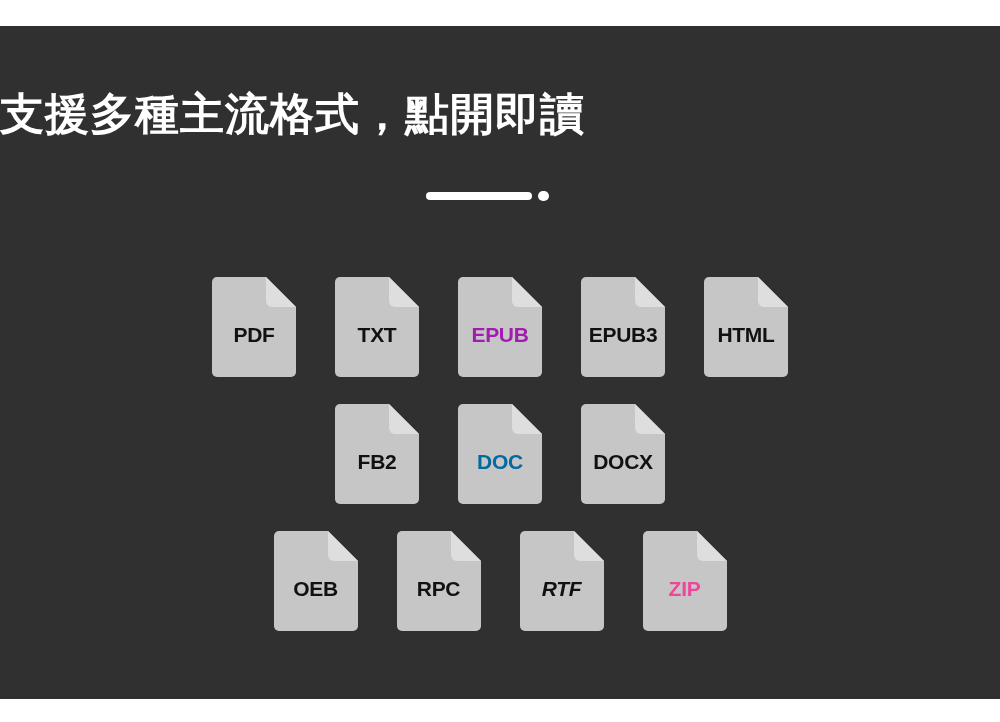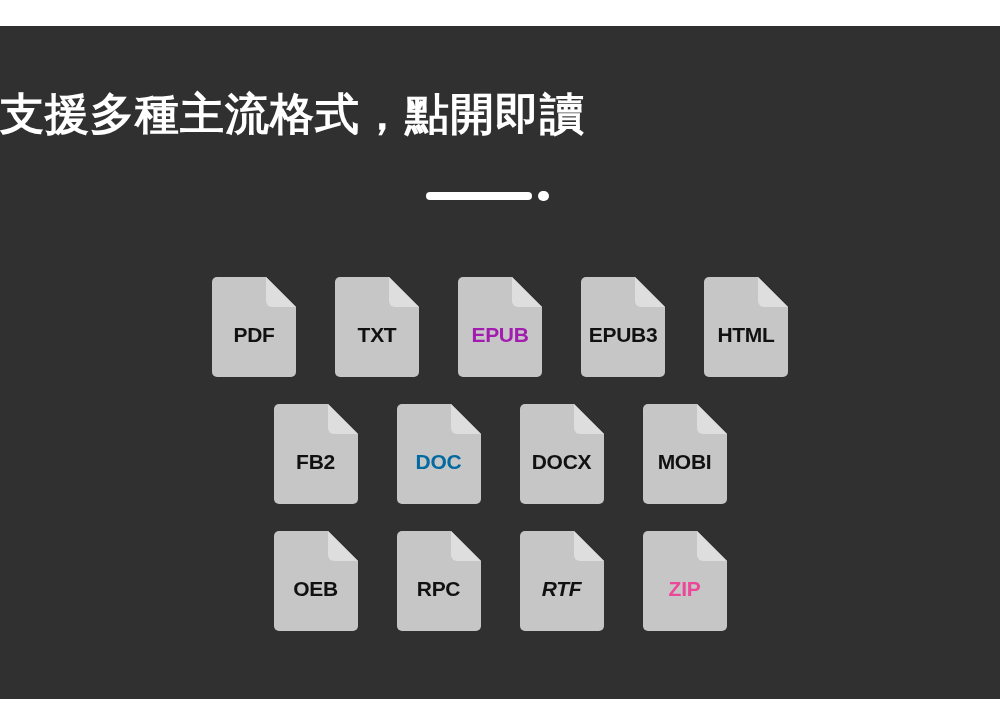--- a/index.html
+++ b/index.html
@@ -148,27 +148,20 @@
     </svg>
     <span class="file-label" style="color: #0369a1;">DOC</span>
   </div>
     <div class="file">
     <svg width="84" height="100" viewBox="0 0 84 100">
       <path class="body" d="M5 0 H54 L84 30 V95 A5 5 0 0 1 79 100 H5 A5 5 0 0 1 0 95 V5 A5 5 0 0 1 5 0 Z" fill="#c6c6c6"></path>
       <path class="fold" d="M54 0 V24 A6 6 0 0 0 60 30 H84 Z" fill="#dedede"></path>
     </svg>
     <span class="file-label" style="color: rgb(17, 17, 17);">DOCX</span>
   </div>
-    <div class="file">
-    <svg width="84" height="100" viewBox="0 0 84 100">
-      <path class="body" d="M5 0 H54 L84 30 V95 A5 5 0 0 1 79 100 H5 A5 5 0 0 1 0 95 V5 A5 5 0 0 1 5 0 Z" fill="#c6c6c6"></path>
-      <path class="fold" d="M54 0 V24 A6 6 0 0 0 60 30 H84 Z" fill="#dedede"></path>
-    </svg>
-    <span class="file-label" style="color: rgb(17, 17, 17);">MOBI</span>
-  </div>
   </div>
 <div class="row row-3">
     <div class="file">
     <svg width="84" height="100" viewBox="0 0 84 100">
       <path class="body" d="M5 0 H54 L84 30 V95 A5 5 0 0 1 79 100 H5 A5 5 0 0 1 0 95 V5 A5 5 0 0 1 5 0 Z" fill="#c6c6c6"></path>
       <path class="fold" d="M54 0 V24 A6 6 0 0 0 60 30 H84 Z" fill="#dedede"></path>
     </svg>
     <span class="file-label" style="color: rgb(17, 17, 17);">OEB</span>
   </div>
     <div class="file">

